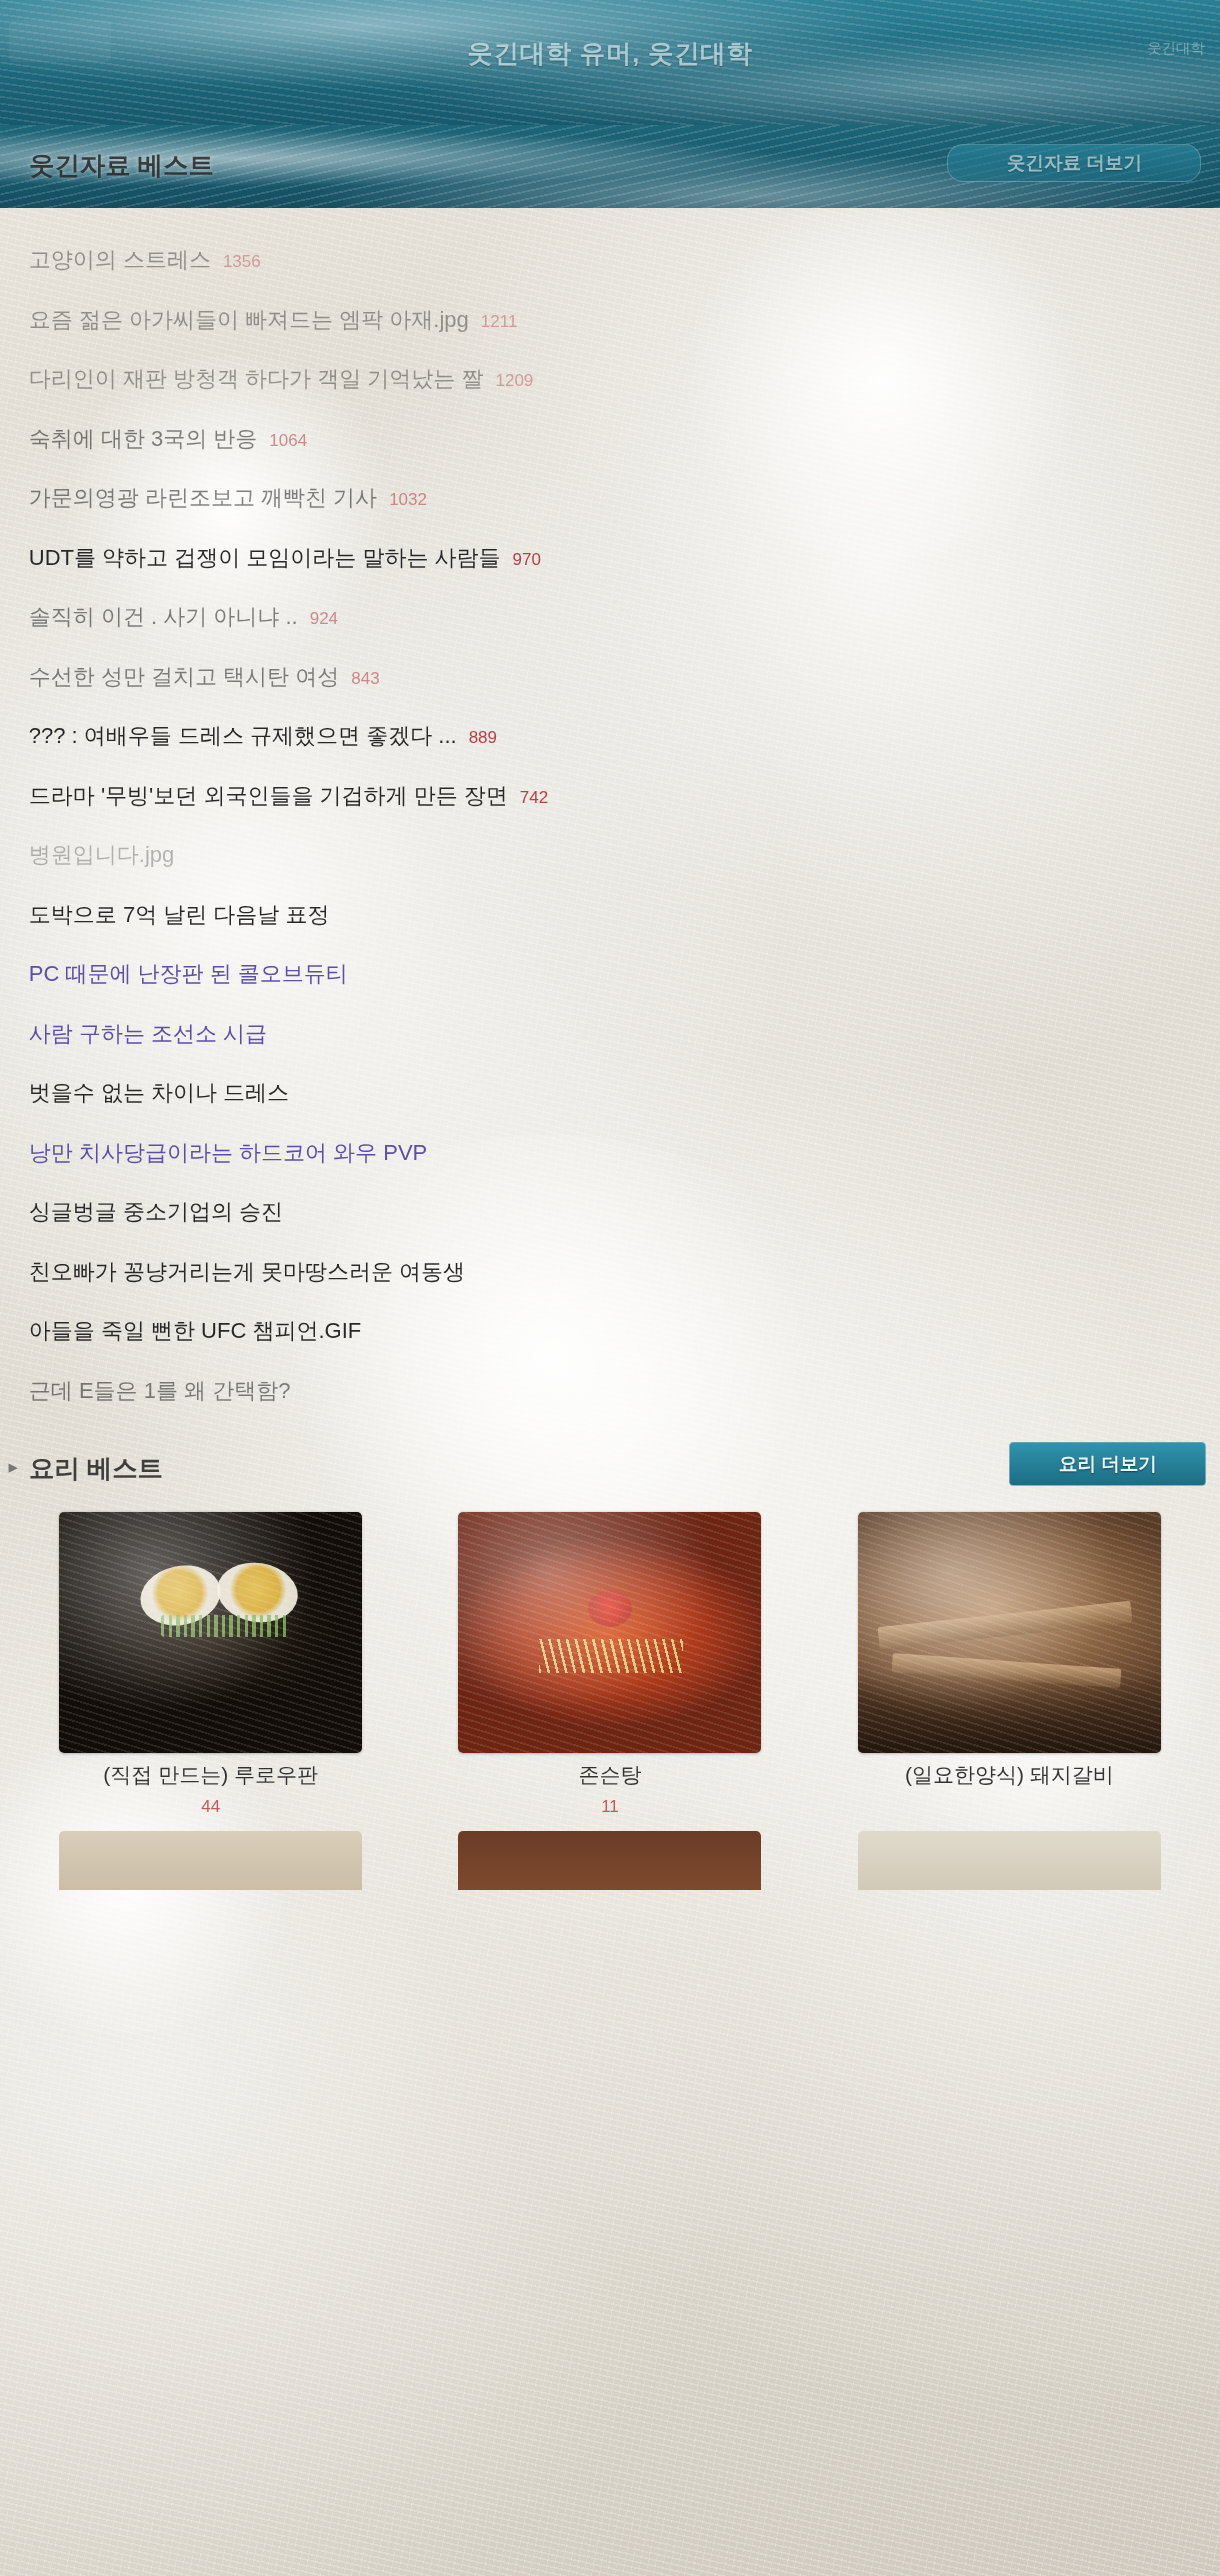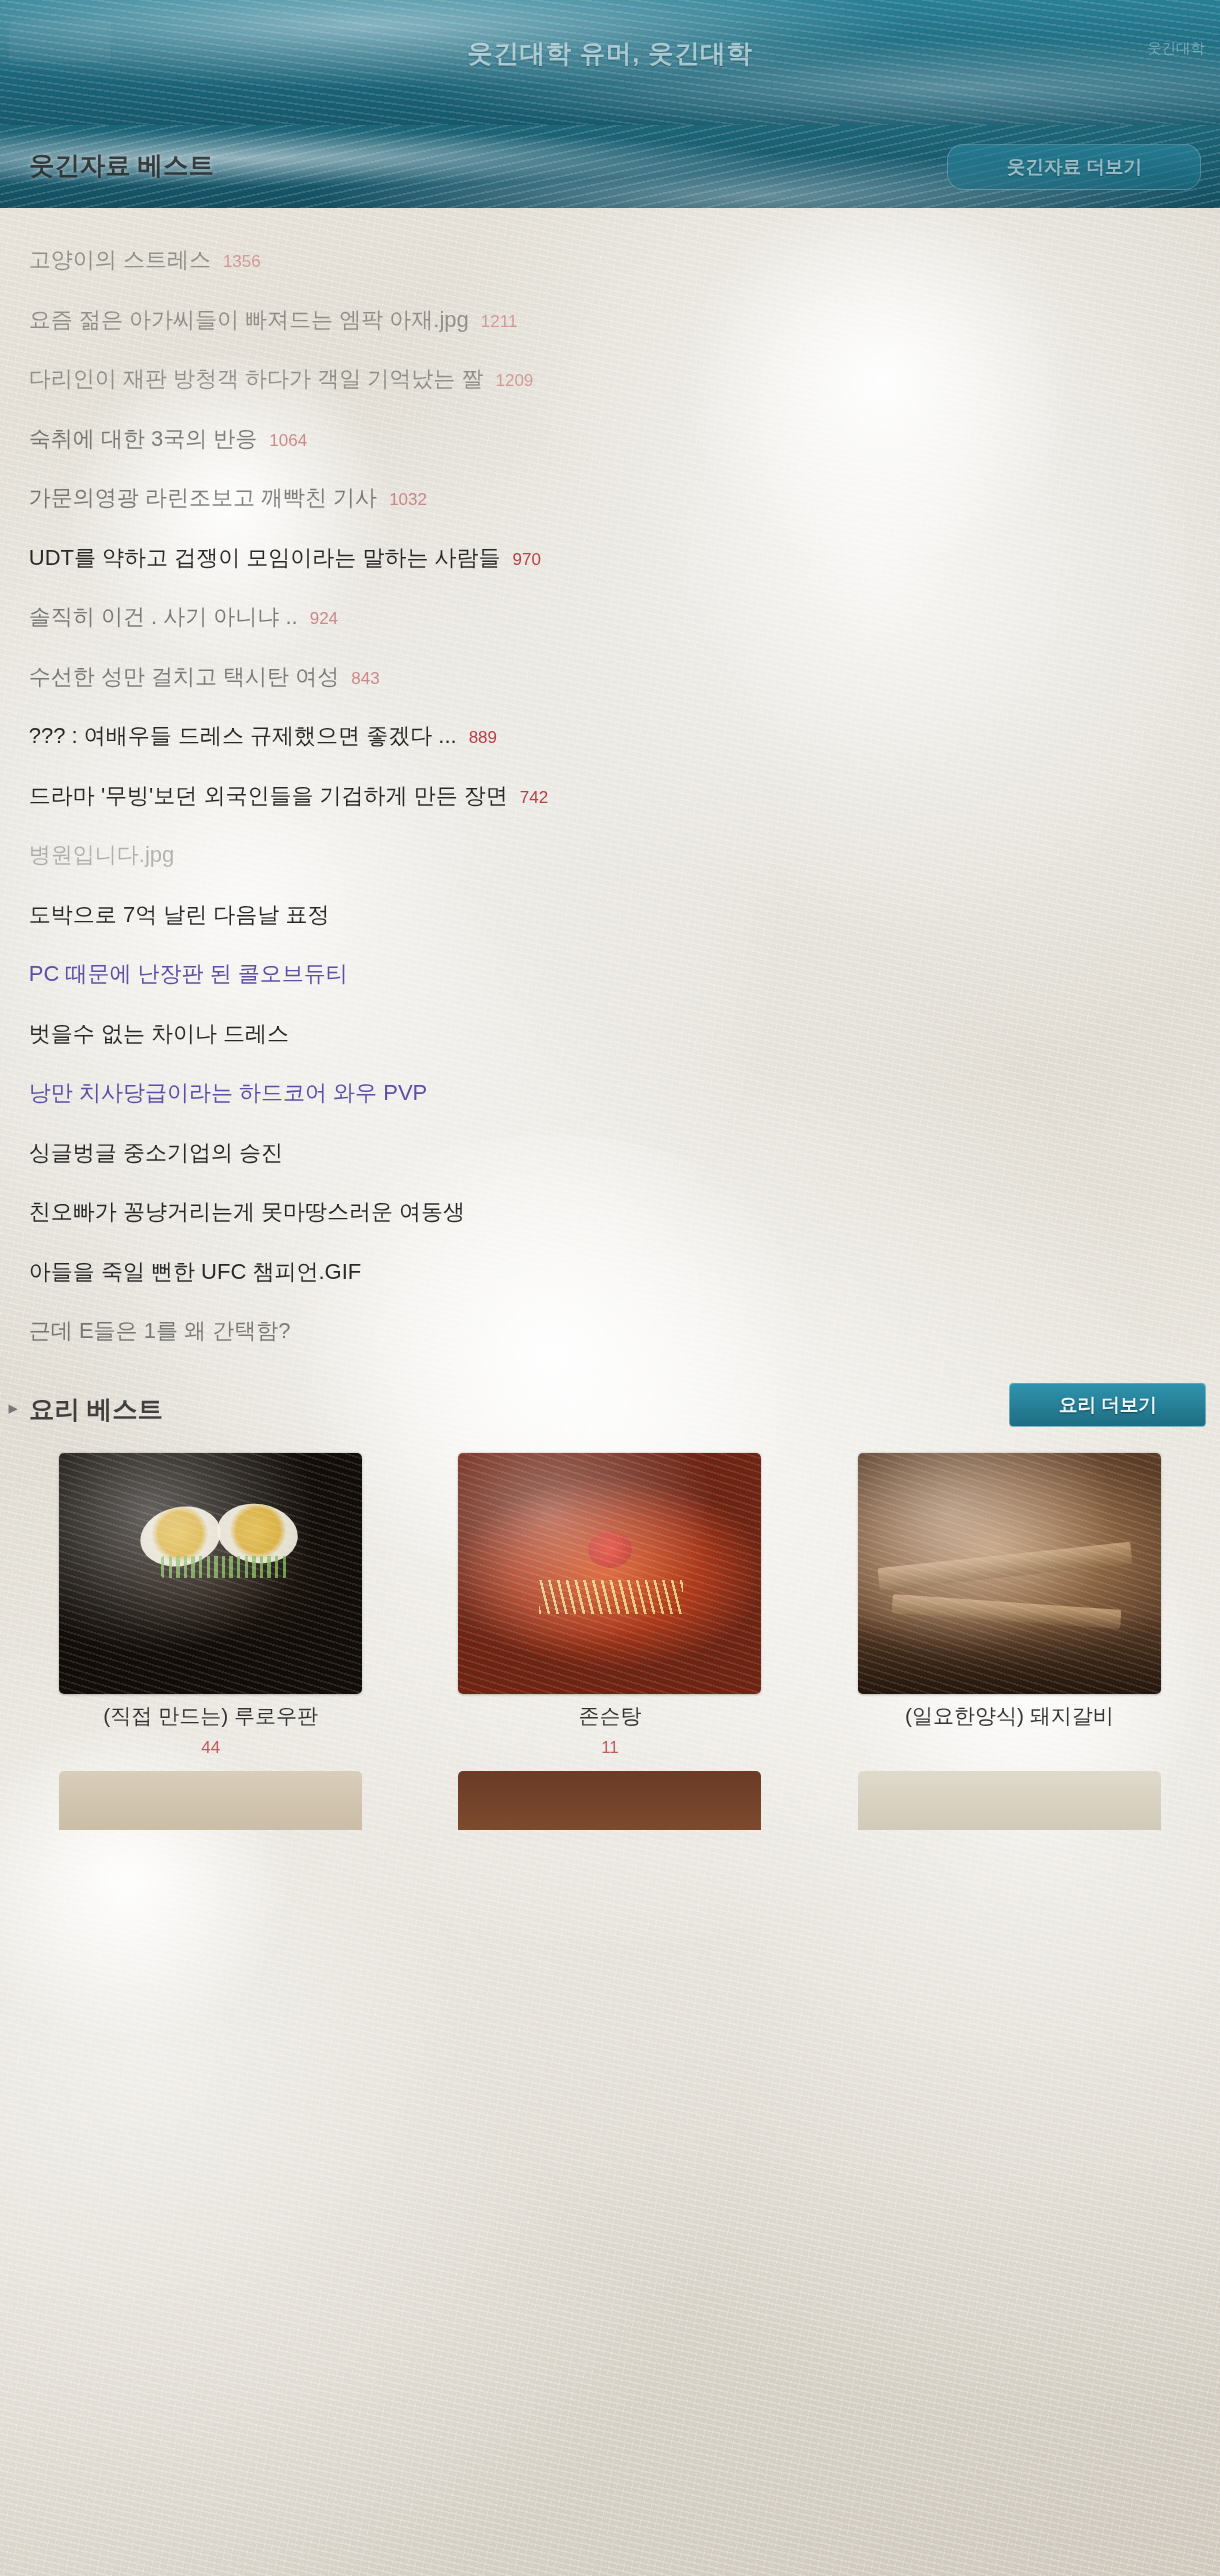--- a/index.html
+++ b/index.html
@@ -89,21 +89,21 @@
     mix-blend-mode: screen;
   }
   .sb-title {
     position:absolute; left:29px; top:24px;
     font-size:25.4px; font-weight:bold; color:#2a2a2a;
     text-shadow: 0 0 5.1px rgba(255,255,255,0.55);
     opacity:.85;
   }
   .sb-btn {
     position:absolute; right:18.6px; top:18.6px;
-    min-width:254px; height:46px;
+    min-width:254px; height:38px;
     background: linear-gradient(180deg, #2c8ba3 0%, #1d6d83 100%);
     border:0.8px solid rgba(255,255,255,0.35);
     border-radius:16px;
     color:#dff0f4;
     font-size:18.6px; font-weight:bold;
     display:flex; align-items:center; justify-content:center;
     opacity:.62;
     text-shadow:0 0.8px 1.7px rgba(0,0,0,0.4);
     padding:0 15.3px;
   }
@@ -333,20 +333,24 @@
       <span class="c"></span>
     </div>
     <div class="row strong">
       <span class="t">도박으로 7억 날린 다음날 표정</span>
       <span class="c"></span>
     </div>
     <div class="row purple">
       <span class="t">PC 때문에 난장판 된 콜오브듀티</span>
       <span class="c"></span>
     </div>
+    <div class="row purple">
+      <span class="t">사람 구하는 조선소 시급</span>
+      <span class="c"></span>
+    </div>
     <div class="row strong">
       <span class="t">벗을수 없는 차이나 드레스</span>
       <span class="c"></span>
     </div>
     <div class="row purple">
       <span class="t">낭만 치사당급이라는 하드코어 와우 PVP</span>
       <span class="c"></span>
     </div>
     <div class="row strong">
       <span class="t">싱글벙글 중소기업의 승진</span>

